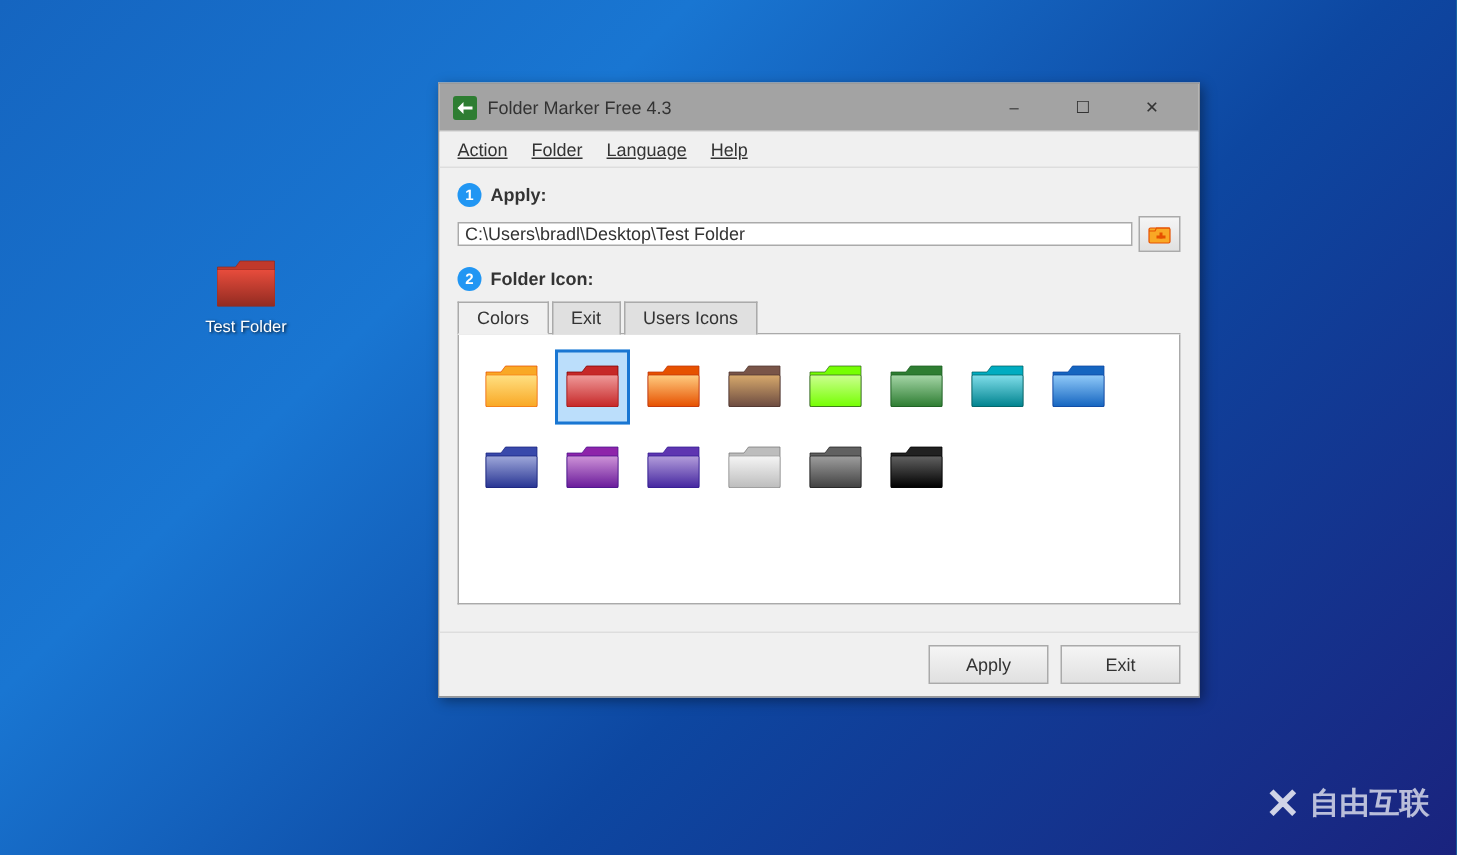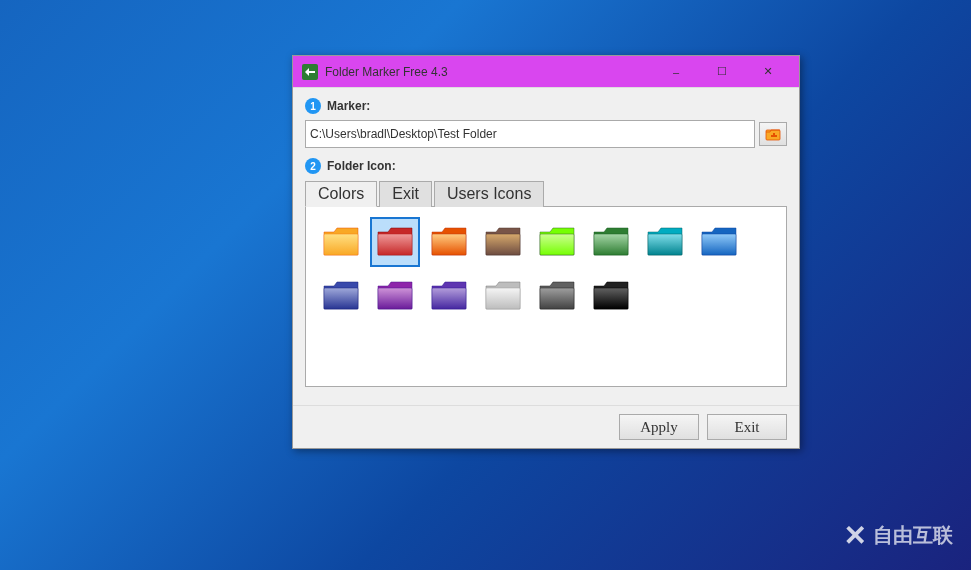--- a/index.html
+++ b/index.html
@@ -53,21 +53,21 @@
       top: 55px;
       left: 292px;
       width: 508px;
       background: #f0f0f0;
       border: 1px solid #999;
       box-shadow: 2px 2px 8px rgba(0,0,0,0.4);
     }
 
     
     .title-bar {
-      background: #d946ef;
+      background: #a3a3a3;
       height: 32px;
       display: flex;
       align-items: center;
       padding: 0 8px;
       border-bottom: 1px solid #ddd;
       user-select: none;
     }
 
     .title-bar-icon {
       width: 18px;
@@ -161,21 +161,21 @@
     
     .folder-path-row {
       display: flex;
       align-items: center;
       margin-bottom: 10px;
       gap: 4px;
     }
 
     .folder-path-input {
       flex: 1;
-      height: 28px;
+      height: 16px;
       border: 1px solid #aaa;
       background: white;
       padding: 0 4px;
       font-size: 12px;
       color: #333;
     }
 
     .browse-btn {
       width: 28px;
       height: 24px;
@@ -199,21 +199,21 @@
       border-bottom: 1px solid #aaa;
       margin-bottom: 0;
     }
 
     .tab {
       padding: 3px 12px;
       border: 1px solid #aaa;
       border-bottom: none;
       background: #e0e0e0;
       cursor: pointer;
-      font-size: 16px;
+      font-size: 12px;
       color: #333;
       margin-right: 2px;
       position: relative;
       bottom: -1px;
     }
 
     .tab.active {
       background: #f0f0f0;
       border-bottom: 1px solid #f0f0f0;
       font-weight: normal;
@@ -264,23 +264,22 @@
       background: #f0f0f0;
       border-top: 1px solid #ddd;
     }
 
     .action-btn {
       width: 80px;
       height: 26px;
       border: 1px solid #aaa;
       background: linear-gradient(to bottom, #f5f5f5, #e0e0e0);
       cursor: pointer;
-      font-size: 15px;
-      color: #333;
-      font-family: Liberation Serif, serif;
+      font-size: 12px;
+      color: #333;
     }
 
     
     .watermark {
       position: absolute;
       bottom: 18px;
       right: 18px;
       color: rgba(255,255,255,0.7);
       font-size: 20px;
       font-weight: bold;
@@ -292,42 +291,70 @@
     .watermark-x {
       font-size: 28px;
       color: rgba(255,255,255,0.8);
     }
   </style>
 </head>
 <body>
 
 <div class="desktop">
 
+  <div class="desktop-icon">
+    <svg class="red-folder" viewBox="0 0 42 38">
+      <path d="M2,8 L14,8 L17,4 L40,4 L40,34 L2,34 Z" fill="#c0392b" stroke="#922b21" stroke-width="0.5"></path>
+      <path d="M2,10 L40,10 L40,34 L2,34 Z" fill="#e74c3c" stroke="#922b21" stroke-width="0.5"></path>
+      <path d="M2,10 L40,10 L40,34 L2,34 Z" fill="url(#redGrad)"></path>
+      <defs>
+        <linearGradient id="redGrad" x1="0%" y1="0%" x2="0%" y2="100%">
+          <stop offset="0%" style="stop-color:#e74c3c"></stop>
+          <stop offset="100%" style="stop-color:#922b21"></stop>
+        </linearGradient>
+      </defs>
+    </svg>
+    <span class="desktop-icon-label">Test Folder</span>
+  </div>
 
   <div class="window">
 
     <div class="title-bar">
       <svg class="title-bar-icon" viewBox="0 0 18 18">
         <rect x="1" y="1" width="16" height="16" rx="2" fill="#2e7d32"></rect>
         <path d="M4,9 L8,5 L8,8 L14,8 L14,10 L8,10 L8,13 Z" fill="white"></path>
       </svg>
       <span class="title-bar-text">Folder Marker Free 4.3</span>
       <div class="title-bar-controls">
         <button class="title-btn">–</button>
         <button class="title-btn">☐</button>
         <button class="title-btn close">✕</button>
       </div>
     </div>
 
+    <div class="menu-bar">
+      <div class="menu-item">
+          <span>Action</span>
+        </div>
+      <div class="menu-item">
+          <span>Folder</span>
+        </div>
+      <div class="menu-item">
+          <span>Language</span>
+        </div>
+      <div class="menu-item">
+          <span>Help</span>
+        </div>
+    </div>
 
     <div class="content">
 
       <div class="section-header">
         <div class="section-icon">1</div>
-        <span class="section-label">Marker:</span>
+        <span class="section-label">Apply:</span>
       </div>
       <div class="folder-path-row">
         <input type="text" class="folder-path-input" value="C:\Users\bradl\Desktop\Test Folder" style="">
         <button class="browse-btn">
           <svg width="16" height="14" viewBox="0 0 16 14">
             <rect x="1" y="3" width="14" height="10" rx="1" fill="#f9a825" stroke="#e65100" stroke-width="0.8"></rect>
             <path d="M1,5 L5,5 L6,3 L15,3" fill="none" stroke="#e65100" stroke-width="0.8"></path>
             <rect x="8" y="6" width="2" height="4" fill="#e65100"></rect>
             <rect x="6" y="8" width="6" height="2" fill="#e65100"></rect>
           </svg>

